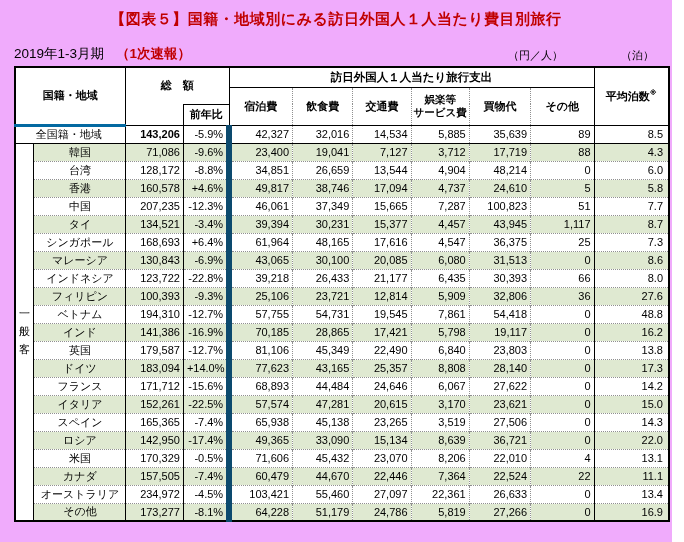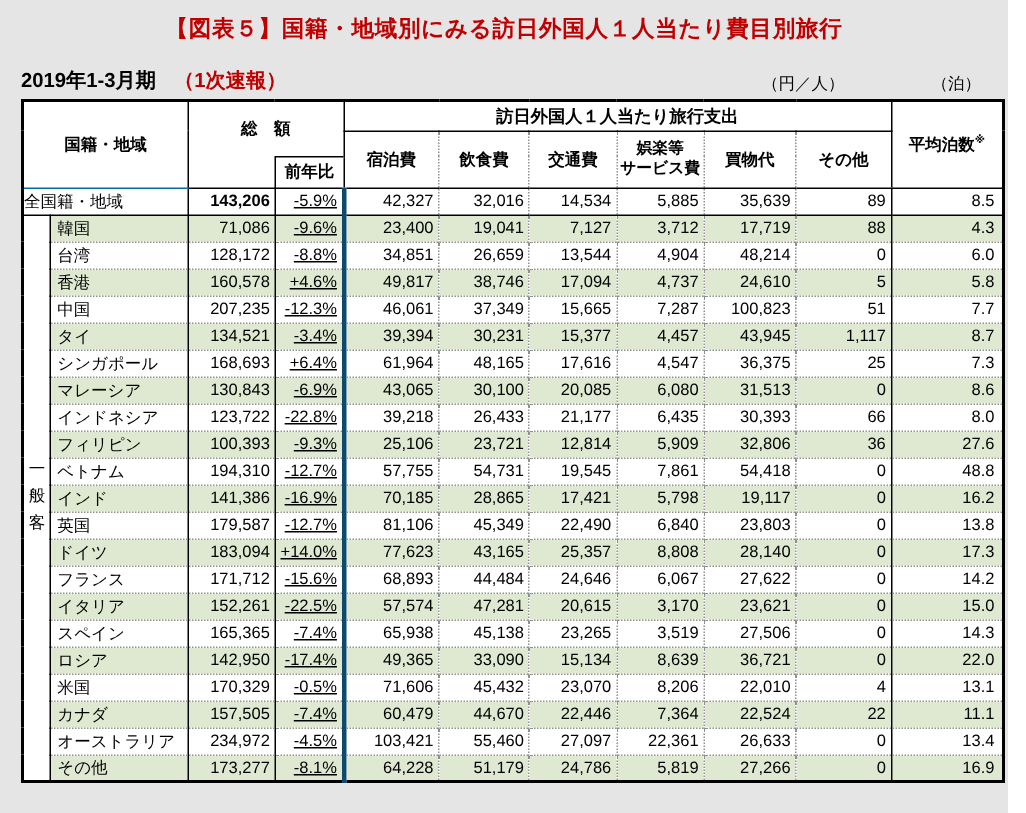--- a/index.html
+++ b/index.html
@@ -4,39 +4,39 @@
 <style>
   * { box-sizing: border-box; }
   html, body { margin: 0; padding: 0; }
   body {
     font-family: "Liberation Sans", "DejaVu Sans", sans-serif;
     background: #ffffff;
   }
   .page {
     width: 672px;
     height: 542px;
-    background: #e5e5e5;
+    background: #f0abfc;
     overflow: hidden;
     position: relative;
   }
   .title {
     margin-top: 10px;
     text-align: center;
     color: #c00000;
     font-weight: bold;
     font-size: 15px;
     letter-spacing: 0.5px;
   }
   .subhead {
     display: flex;
     align-items: flex-end;
     margin: 16px 14px 3px 14px;
   }
   .period {
-    font-weight: bold;
+    font-weight: normal;
     font-size: 13.5px;
     color: #000;
   }
   .flash {
     font-weight: bold;
     font-size: 13.5px;
     color: #c00000;
     margin-left: 12px;
   }
   .unit-yen {
@@ -66,21 +66,21 @@
   }
   thead th {
     font-weight: bold;
     text-align: center;
     background: #ffffff;
     color: #000;
   }
   tr.h1 { height: 20px; }
   tr.h2 { height: 17px; }
   tr.h3 { height: 21px; }
-  th.h-country { border-right: 1px solid #000; border-bottom: 1px solid #0369a1; text-align: center; }
+  th.h-country { border-right: 1px solid #000; border-bottom: 3px solid #0369a1; text-align: center; }
   th.h-total   { border-right: 1px solid #000; }
   th.h-spending { border-bottom: 1px solid #000; border-right: 1px solid #000; font-size: 11.5px; }
   th.h-exp { border-right: 1px dotted #909090; border-bottom: 1px solid #000; vertical-align: middle; }
   th.h-exp-last { border-right: 1px solid #000; border-bottom: 1px solid #000; }
   th.h-ent { font-size: 10.5px; line-height: 1.25; padding: 0 1px; text-align: center; }
   th.h-nights { border-bottom: 1px solid #000; }
   th.h-nights sup { font-size: 7px; }
   th.h-empty { border-top: none; border-right: 1px solid #000; border-bottom: 1px solid #000; }
   th.h-yoy { border: 1px solid #000; }
   tbody td {
@@ -97,27 +97,27 @@
     border-right: 1px solid #000;
     text-align: center;
     vertical-align: middle;
     word-break: break-all;
     white-space: normal;
     line-height: 1.6;
     padding: 0 2px;
     font-size: 11px;
   }
   td.c-country {
-    text-align: left;
+    text-align: center;
     border-right: 1px solid #000;
     padding-left: 4px;
   }
   td.c-country.all-label { padding-left: 0; }
   td.c-total { border-right: 1px solid #000; }
-  td.c-yoy { border-right: 3px solid #0c4a6e; text-decoration: underline; }
+  td.c-yoy { border-right: 6px solid #0c4a6e; }
   td.c-exp { border-right: 1px dotted #909090; }
   td.c-other { border-right: 1px solid #000; }
   td.c-nights { padding-right: 5px; }
   td.bold { font-weight: bold; }
 </style>
 </head>
 <body>
 
 <div class="page">
   <div class="title">【図表５】国籍・地域別にみる訪日外国人１人当たり費目別旅行</div>

